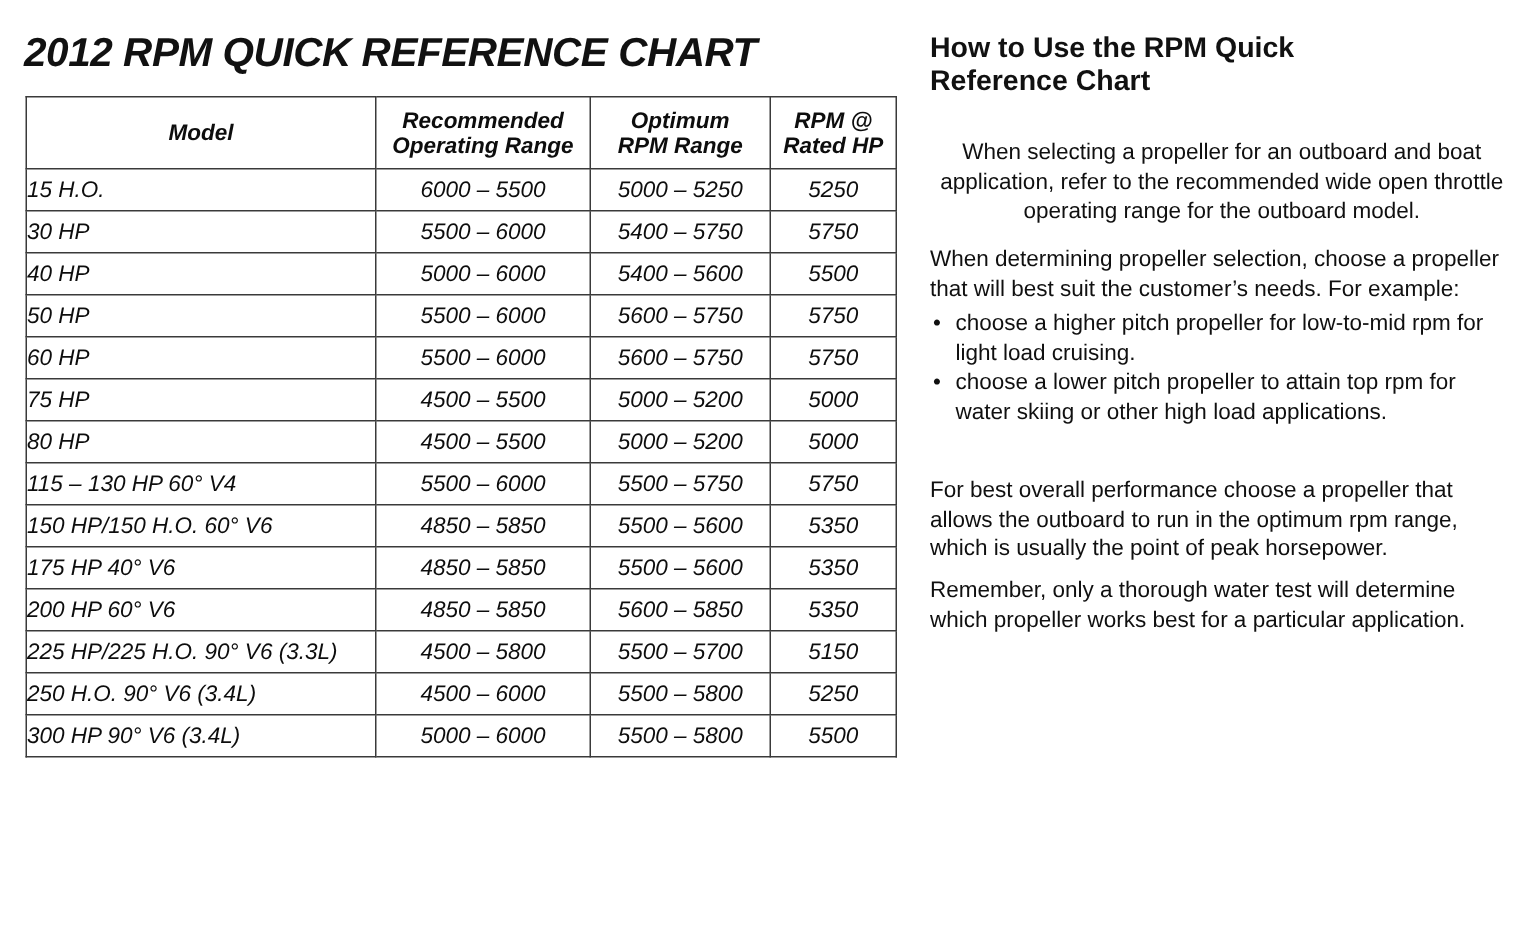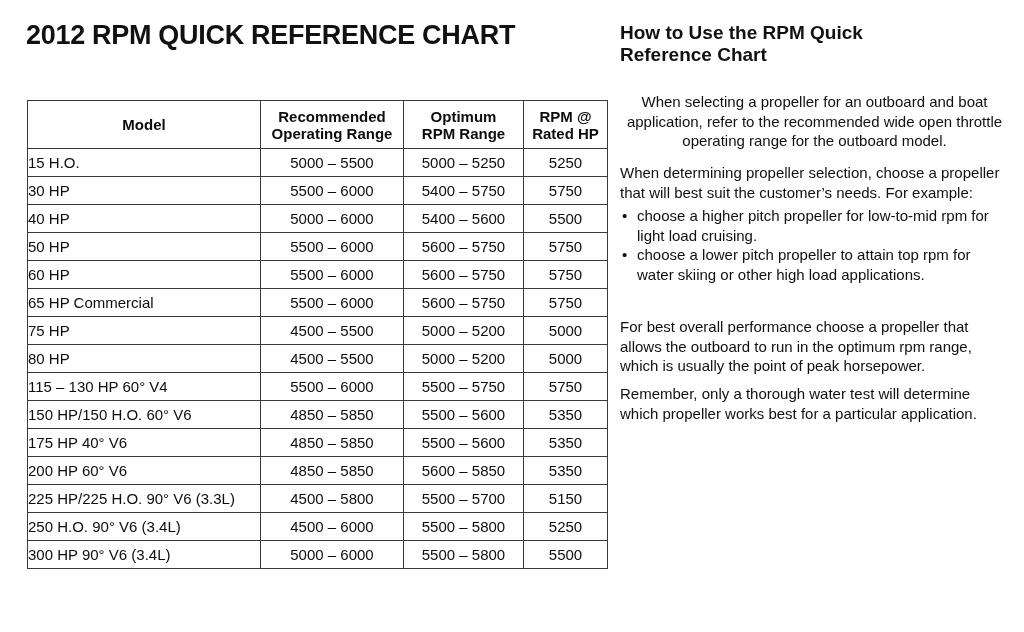--- a/index.html
+++ b/index.html
@@ -12,24 +12,25 @@
     background: #ffffff;
     font-family: "Liberation Sans", sans-serif;
     color: #000000;
     overflow: hidden;
     position: relative;
   }
 
   
   #left-column {
     position: absolute;
-    left: 10px;
+    left: 0;
     top: 0;
     width: 612px;
     height: 456px;
+    font-style: italic;
   }
 
   #page-title {
     position: absolute;
     left: 16px;
     top: 20px;
     font-size: 27px;
     font-weight: bold;
     letter-spacing: -0.3px;
     white-space: nowrap;
@@ -41,21 +42,20 @@
     left: 17px;
     top: 64px;
     width: 580px;
   }
 
   table.rpm-table {
     border-collapse: collapse;
     width: 580px;
     table-layout: fixed;
     background: #fff;
-    margin-top: 36px;
   }
 
   table.rpm-table th,
   table.rpm-table td {
     border: 1px solid #3a3a3a;
     font-size: 15px;
     color: #0d0d0d;
     padding: 0;
   }
 
@@ -182,21 +182,21 @@
           </th>
           <th>
             <span>RPM @</span><br>
             <span>Rated HP</span>
           </th>
         </tr>
       </thead>
       <tbody id="rpm-table-body">
           <tr>
             <td class="model-cell">15 H.O.</td>
-            <td class="range-cell">5000 – 5500</td>
+            <td class="range-cell">6000 – 5500</td>
             <td class="range-cell">5000 – 5250</td>
             <td class="rated-cell">5250</td>
           </tr>
           <tr>
             <td class="model-cell">30 HP</td>
             <td class="range-cell">5500 – 6000</td>
             <td class="range-cell">5400 – 5750</td>
             <td class="rated-cell">5750</td>
           </tr>
           <tr>
@@ -211,26 +211,20 @@
             <td class="range-cell">5600 – 5750</td>
             <td class="rated-cell">5750</td>
           </tr>
           <tr>
             <td class="model-cell">60 HP</td>
             <td class="range-cell">5500 – 6000</td>
             <td class="range-cell">5600 – 5750</td>
             <td class="rated-cell">5750</td>
           </tr>
           <tr>
-            <td class="model-cell">65 HP Commercial</td>
-            <td class="range-cell">5500 – 6000</td>
-            <td class="range-cell">5600 – 5750</td>
-            <td class="rated-cell">5750</td>
-          </tr>
-          <tr>
             <td class="model-cell">75 HP</td>
             <td class="range-cell">4500 – 5500</td>
             <td class="range-cell">5000 – 5200</td>
             <td class="rated-cell">5000</td>
           </tr>
           <tr>
             <td class="model-cell">80 HP</td>
             <td class="range-cell">4500 – 5500</td>
             <td class="range-cell">5000 – 5200</td>
             <td class="rated-cell">5000</td>

